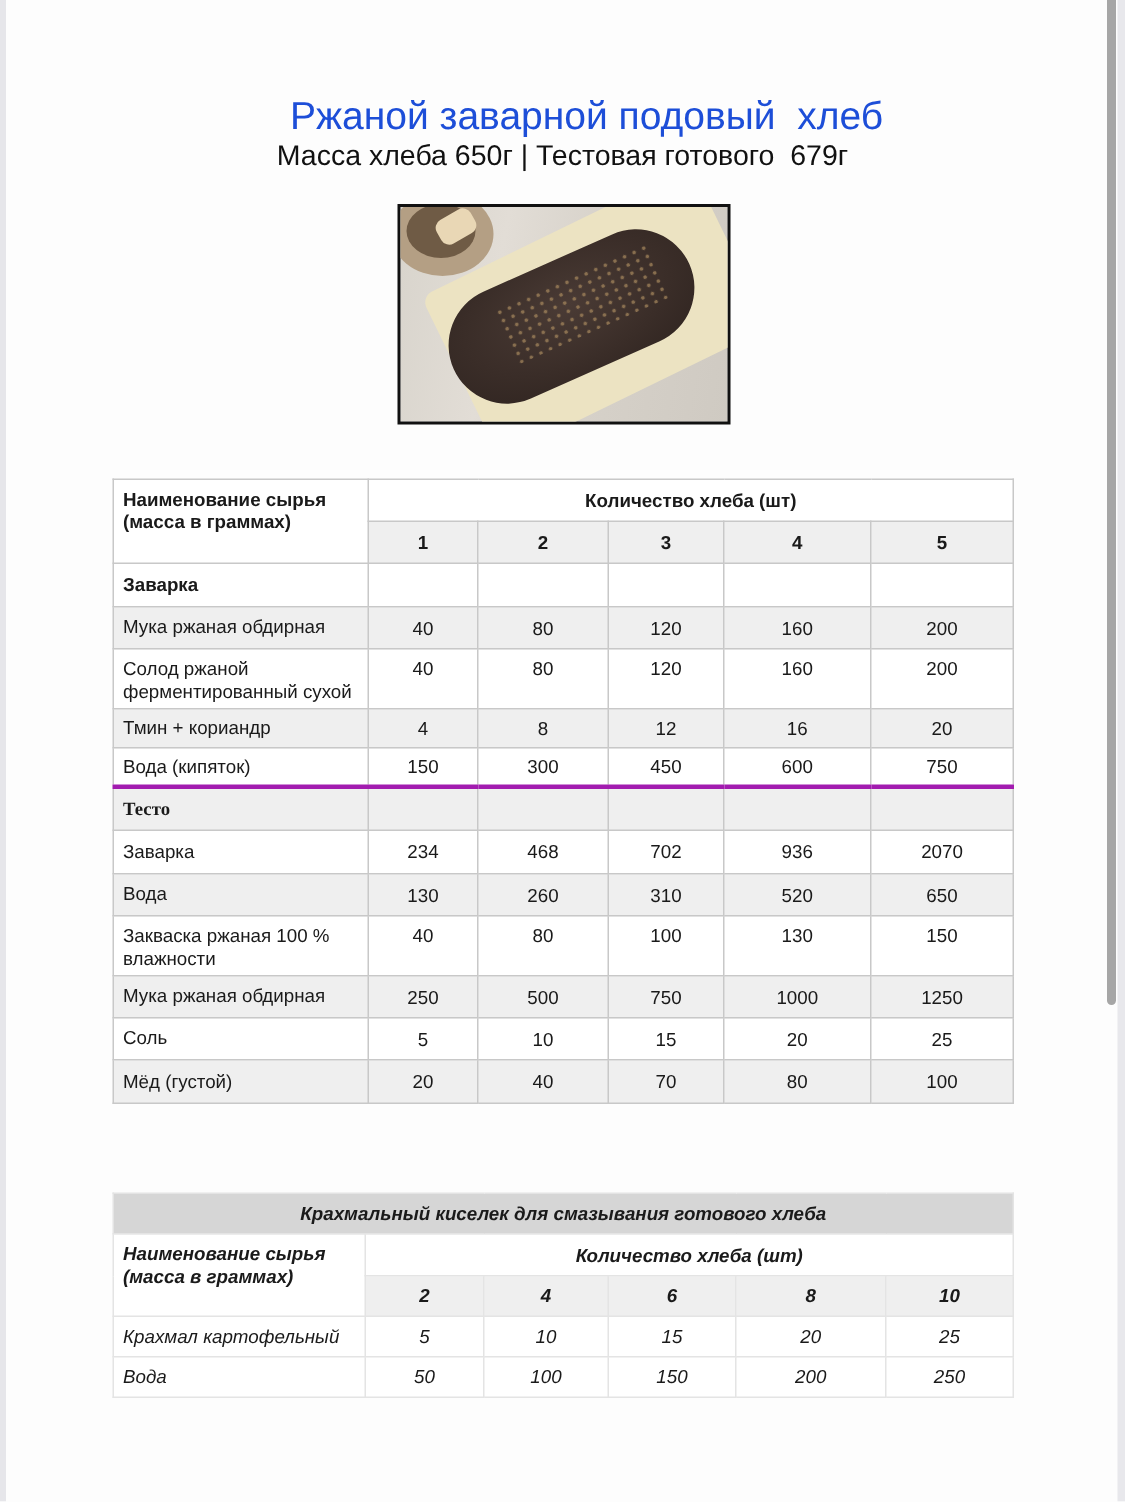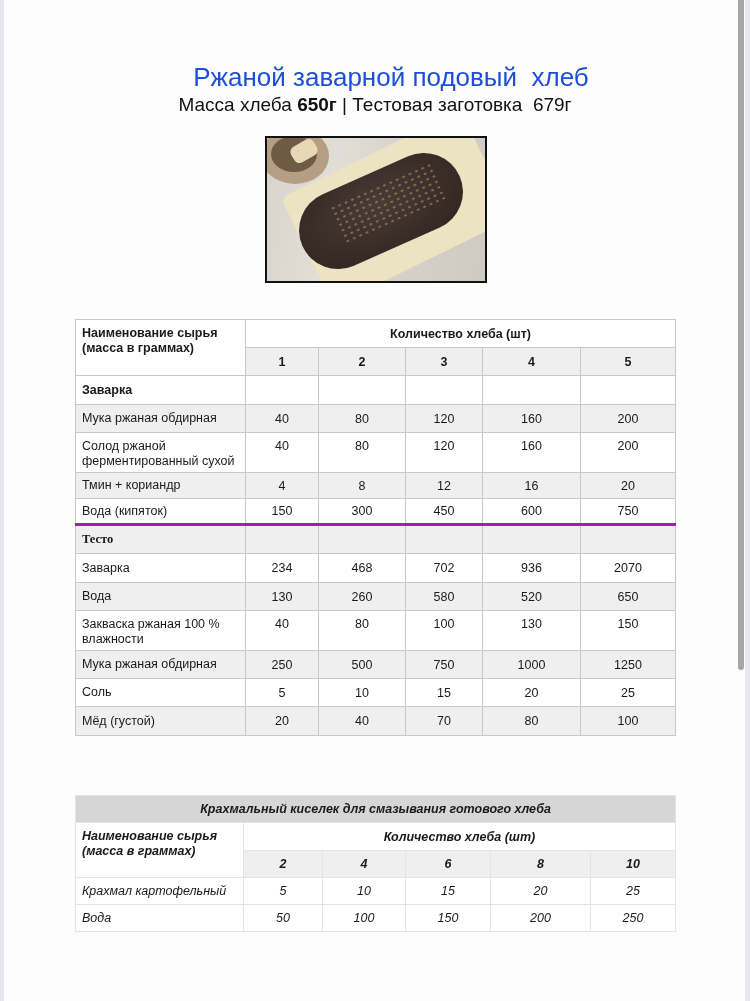--- a/index.html
+++ b/index.html
@@ -8,21 +8,21 @@
     background: #fdfdfd;
     font-family: "Liberation Sans", sans-serif;
     color: #1a1a1a;
   }
   .edge-left { position: absolute; left: 0; top: 0; width: 4px; height: 1001px; background: #e6e6ea; }
   .edge-right { position: absolute; right: 0; top: 0; width: 5px; height: 1001px; background: #e8e8ec; }
   .scrollbar { position: absolute; left: 738px; top: 0; width: 6px; height: 670px; background: #a6a6a6; border-radius: 0 0 3px 3px; }
 
   .title { position: absolute; left: 16px; width: 750px; top: 62px; text-align: center; font-size: 26px; color: #1d4ed8; white-space: pre; }
   .subtitle { position: absolute; left: 0; width: 750px; top: 94px; text-align: center; font-size: 19px; color: #111; white-space: pre; }
-  .subtitle b { font-weight: bold; }
+  .subtitle b { font-weight: normal; }
 
   .photo {
     position: absolute; left: 265px; top: 136px; width: 218px; height: 143px;
     border: 2px solid #111; overflow: hidden;
     background: linear-gradient(100deg, #d8d4cc 0%, #e2ddd6 30%, #d6d1c9 60%, #cfcac2 100%);
   }
   .photo .board { position: absolute; left: 30px; top: 10px; width: 200px; height: 120px; background: #ece3c2; transform: rotate(-26deg); border-radius: 8px; }
   .photo .bowl { position: absolute; left: -6px; top: -10px; width: 68px; height: 56px; border-radius: 50%; background: #b49f84; }
   .photo .bowl::after { content: ""; position: absolute; left: 10px; top: 8px; width: 46px; height: 36px; border-radius: 50%; background: #6f5b45; }
   .photo .pestle { position: absolute; left: 24px; top: 4px; width: 26px; height: 18px; border-radius: 6px; background: #e9d7b5; transform: rotate(-30deg); z-index: 2; }
@@ -51,21 +51,21 @@
   .title-row td { background: #d6d6d6; font-weight: bold; text-align: center; }
 </style>
 </head>
 <body>
 
 <div class="edge-left"></div>
 <div class="edge-right"></div>
 <div class="scrollbar"></div>
 
 <div class="title">Ржаной заварной подовый  хлеб</div>
-<div class="subtitle"><span>Масса хлеба </span><b>650г</b><span> | Тестовая заготовка  679г</span></div>
+<div class="subtitle"><span>Масса хлеба </span><b>650г</b><span> | Тестовая готового  679г</span></div>
 
 <div class="photo" title="Ржаной хлеб с кориандром на деревянной доске">
   <div class="board"></div>
   <div class="bowl"></div>
   <div class="pestle"></div>
   <div class="loaf">
       <div class="seeds"></div>
     </div>
 </div>
 
@@ -145,21 +145,21 @@
     <td class="c">234</td>
     <td class="c">468</td>
     <td class="c">702</td>
     <td class="c">936</td>
     <td class="c">2070</td>
   </tr>
   <tr class="g" style="height:28px">
     <td class="name">Вода</td>
     <td class="c">130</td>
     <td class="c">260</td>
-    <td class="c">580</td>
+    <td class="c">310</td>
     <td class="c">520</td>
     <td class="c">650</td>
   </tr>
   <tr class="w" style="height:40px">
     <td class="name top">Закваска ржаная 100 % влажности</td>
     <td class="c top">40</td>
     <td class="c top">80</td>
     <td class="c top">100</td>
     <td class="c top">130</td>
     <td class="c top">150</td>

